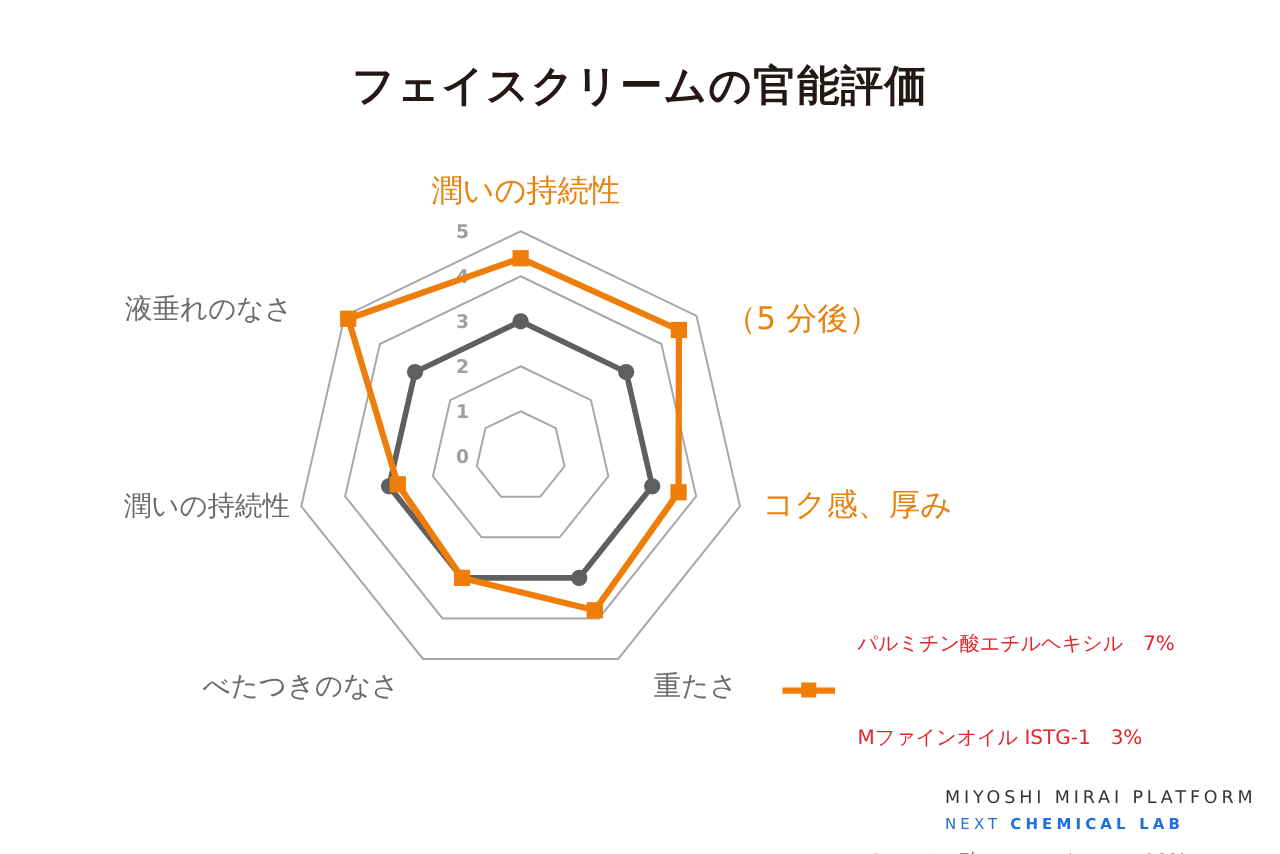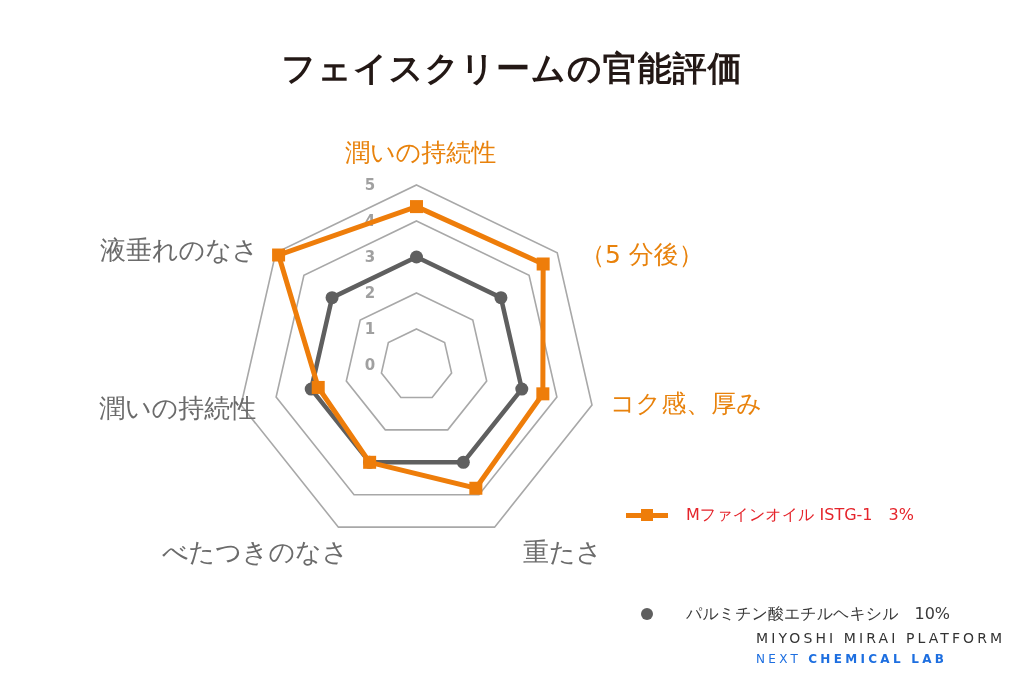--- a/index.html
+++ b/index.html
@@ -3,21 +3,21 @@
 <meta charset="utf-8">
 <style>
   html, body { margin:0; padding:0; background:#ffffff; }
   body { width:1024px; height:683px; position:relative; overflow:hidden;
          font-family: "DejaVu Sans", "Liberation Sans", sans-serif; }
   .title { position:absolute; left:0; width:1024px; top:46px; text-align:center;
            font-size:34px; font-weight:bold; color:#231815; letter-spacing:1px; }
   #radar { position:absolute; left:0; top:0; }
   .axis-label { position:absolute; white-space:nowrap; line-height:1.2; }
   .axis-label.hl { color:#E8820C; font-size:25px; }
-  .axis-label.norm { color:#6b6b6b; font-size:26px; }
+  .axis-label.norm { color:#6b6b6b; font-size:22px; }
   .legend { position:absolute; left:624px; top:452px; }
   .legend-item { position:relative; display:flex; align-items:center; }
   .legend-swatch { width:46px; height:16px; position:relative; margin-right:16px; flex:none; }
   .legend-swatch .ln { position:absolute; left:2px; right:2px; top:6px; height:5px; }
   .legend-swatch .mk-sq { position:absolute; left:17px; top:2px; width:12px; height:12px; }
   .legend-swatch .mk-ci { position:absolute; left:17px; top:2px; width:12px; height:12px; border-radius:50%; }
   .legend-text { font-size:16px; line-height:25px; white-space:pre; }
   .logo { position:absolute; left:756px; top:630px; }
   .logo-top { font-size:14px; letter-spacing:3.1px; color:#333333; white-space:nowrap; }
   .logo-bottom { font-size:12px; letter-spacing:3.3px; color:#1e6fe0; white-space:nowrap; margin-top:6px; }
@@ -74,20 +74,21 @@
 <div class="axis-label norm" style="left:99px; top:393px;">潤いの持続性</div>
 <div class="axis-label norm" style="left:100px; top:235px;">液垂れのなさ</div>
 
 <div class="legend">
   <div class="legend-item">
     <div class="legend-swatch">
       <div class="ln" style="background:#EE7D0A;"></div>
       <div class="mk-sq" style="background:#EE7D0A;"></div>
     </div>
     <div class="legend-text" style="color:#E5242B;">
+      <div>パルミチン酸エチルヘキシル　7%</div>
       <div>Mファインオイル ISTG-1　3%</div>
     </div>
   </div>
   <div class="legend-item" style="margin-top:24px;">
     <div class="legend-swatch">
 
       <div class="mk-ci" style="background:#5f5f5f;"></div>
     </div>
     <div class="legend-text" style="color:#3a3a3a;">パルミチン酸エチルヘキシル　10%</div>
   </div>

